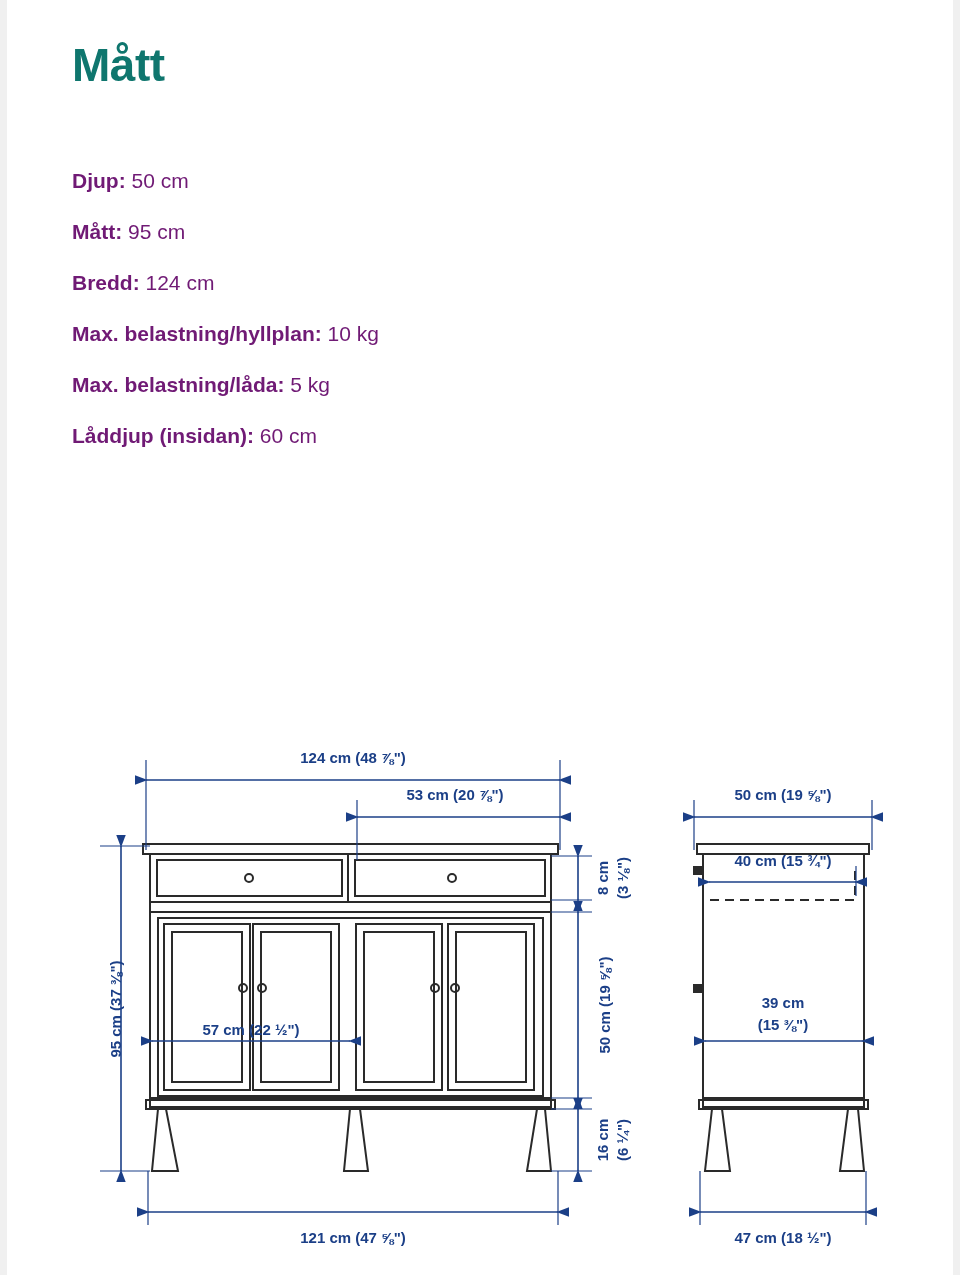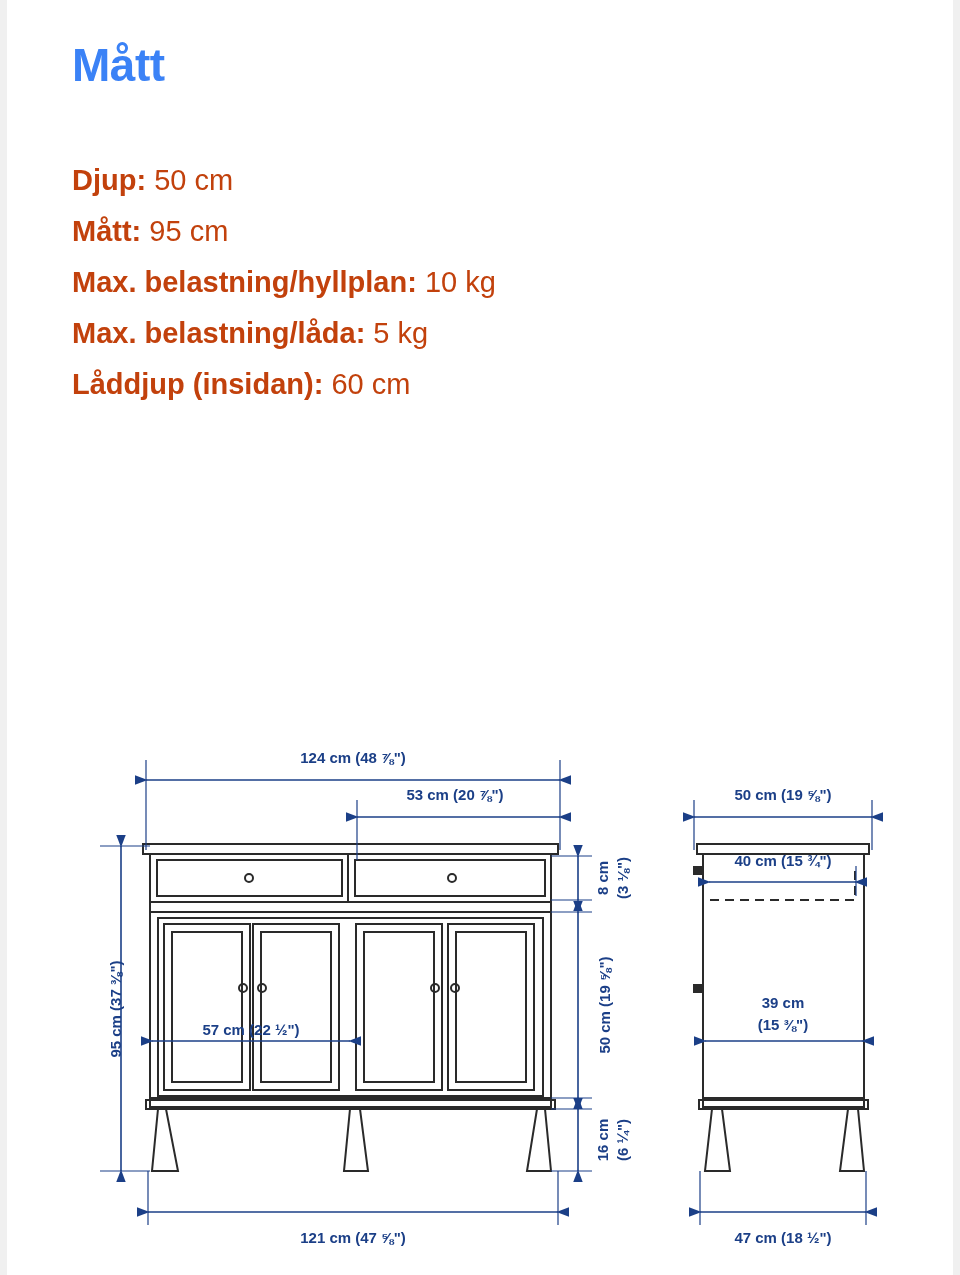--- a/index.html
+++ b/index.html
@@ -31,33 +31,33 @@
   .edge-left { left: 0; }
   .edge-right { right: 0; }
 
   .title {
     position: absolute;
     left: 72px;
     top: 38px;
     font-size: 46px;
     font-weight: bold;
     letter-spacing: -0.5px;
-    color: #3b82f6;
+    color: #0f766e;
   }
 
   .specs {
     position: absolute;
     left: 72px;
     top: 155px;
     width: 760px;
   }
   .spec-row {
-    font-size: 29px;
+    font-size: 21px;
     line-height: 51px;
-    color: #c2410c;
+    color: #701a75;
     white-space: nowrap;
   }
   .spec-label {
     font-weight: bold;
   }
   .spec-value {
     font-weight: normal;
   }
 
   .diagram {
@@ -81,20 +81,24 @@
   <div class="title">Mått</div>
 
   <div class="specs">
     <div class="spec-row">
       <span class="spec-label">Djup:</span>
       <span class="spec-value">50 cm</span>
     </div>
     <div class="spec-row">
       <span class="spec-label">Mått:</span>
       <span class="spec-value">95 cm</span>
+    </div>
+    <div class="spec-row">
+      <span class="spec-label">Bredd:</span>
+      <span class="spec-value">124 cm</span>
     </div>
     <div class="spec-row">
       <span class="spec-label">Max. belastning/hyllplan:</span>
       <span class="spec-value">10 kg</span>
     </div>
     <div class="spec-row">
       <span class="spec-label">Max. belastning/låda:</span>
       <span class="spec-value">5 kg</span>
     </div>
     <div class="spec-row">

